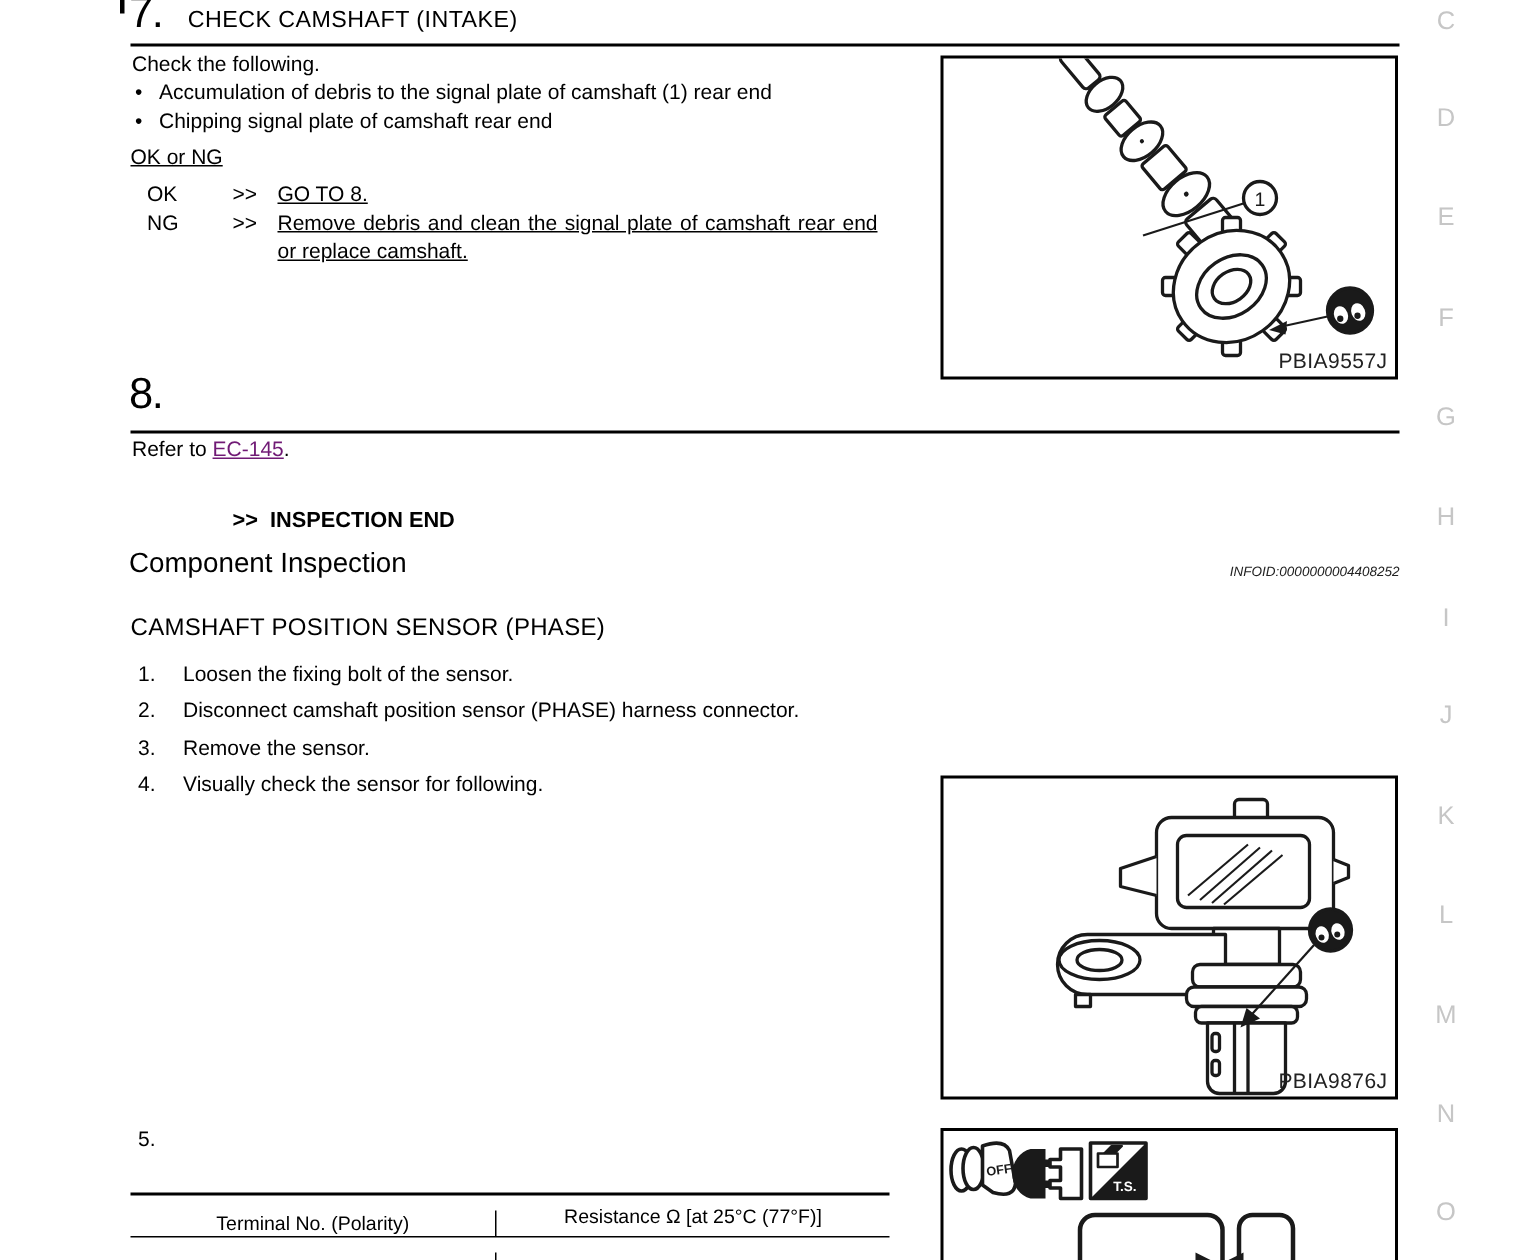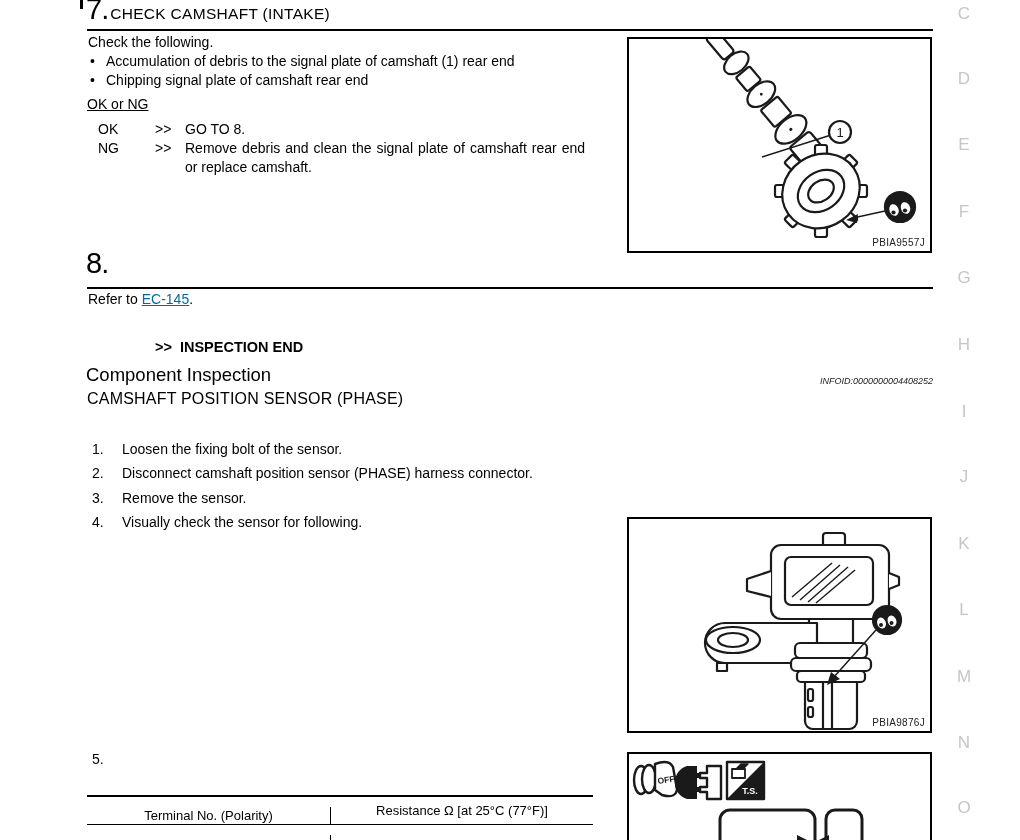--- a/index.html
+++ b/index.html
@@ -4,34 +4,34 @@
 <style>
   html,body{margin:0;padding:0;background:#fff;}
   .page{position:relative;width:1020px;height:840px;background:#fff;overflow:hidden;
         font-family:"Liberation Sans",sans-serif;color:#000;}
   .edge-mark{position:absolute;left:80px;top:0;width:3px;height:9px;background:#000;}
   .margin-letter{position:absolute;left:954px;width:20px;text-align:center;
         font-size:17px;color:#c6c6c6;}
   .hrule{position:absolute;left:87px;width:846px;border-top:2px solid #000;height:0;}
   .step-head{position:absolute;left:86px;display:flex;align-items:baseline;}
   .step-big{font-size:29px;line-height:30px;letter-spacing:-1px;}
-  .step-title{font-size:15.5px;letter-spacing:.3px;margin-left:2px;}
+  .step-title{font-size:15.5px;letter-spacing:.3px;margin-left:17px;}
   .body-text{position:absolute;font-size:14px;line-height:19px;}
   .bullet-row{position:absolute;left:90px;display:flex;font-size:14px;line-height:19px;}
   .bullet-dot{width:16px;}
   .underlined{text-decoration:underline;}
   .result-row{position:absolute;left:98px;display:flex;font-size:14px;line-height:19px;justify-content:center;}
   .result-label{width:57px;}
   .result-arrows{width:30px;}
-  .result-action{width:400px;text-align:justify;}
+  .result-action{width:400px;text-align:justify;text-decoration:underline;}
   .figure{position:absolute;width:305px;border:2px solid #000;background:#fff;box-sizing:border-box;}
   .fig-tall{height:216px;}
-  .fig-code{position:absolute;right:5px;bottom:3px;font-size:10px;color:#222;letter-spacing:.3px;}
+  .fig-code{position:absolute;right:5px;bottom:3px;font-size:14px;color:#222;letter-spacing:.3px;}
   .refer-line{position:absolute;left:88px;font-size:14px;line-height:19px;}
-  .link-green{color:#0369a1;text-decoration:underline;cursor:pointer;}
+  .link-green{color:#701a75;text-decoration:underline;cursor:pointer;}
   .inspection-end{position:absolute;left:155px;font-size:14.5px;font-weight:bold;display:flex;}
   .inspection-end .arr{margin-right:8px;}
   .ci-heading{position:absolute;left:86px;font-size:18.5px;}
   .infoid{position:absolute;right:87px;font-size:9px;font-style:italic;color:#222;}
   .ci-sub{position:absolute;left:87px;font-size:16px;letter-spacing:.2px;}
   .step-row{position:absolute;left:92px;display:flex;font-size:14px;line-height:19px;}
   .step-no{width:30px;}
   .spec-table{position:absolute;left:87px;top:795px;width:506px;border-top:2px solid #000;font-size:13px;}
   .t-head{display:flex;height:27px;border-bottom:1.5px solid #000;}
   .t-row{display:flex;height:50px;}
@@ -150,21 +150,21 @@
     <span>Refer to </span><span class="link-green">EC-145</span><span>.</span>
   </div>
 
   <div class="inspection-end" style="top:339px">
     <span class="arr">&gt;&gt;</span>
     <span>INSPECTION END</span>
   </div>
 
   <div class="ci-heading" style="top:364px">Component Inspection</div>
   <div class="infoid" style="top:376px">INFOID:0000000004408252</div>
-  <div class="ci-sub" style="top:390px">CAMSHAFT POSITION SENSOR (PHASE)</div>
+  <div class="ci-sub" style="top:410px">CAMSHAFT POSITION SENSOR (PHASE)</div>
 
   <div class="step-row" style="top:440px">
     <span class="step-no">1.</span>
     <span>Loosen the fixing bolt of the sensor.</span>
   </div>
   <div class="step-row" style="top:464px">
     <span class="step-no">2.</span>
     <span>Disconnect camshaft position sensor (PHASE) harness connector.</span>
   </div>
   <div class="step-row" style="top:489px">

